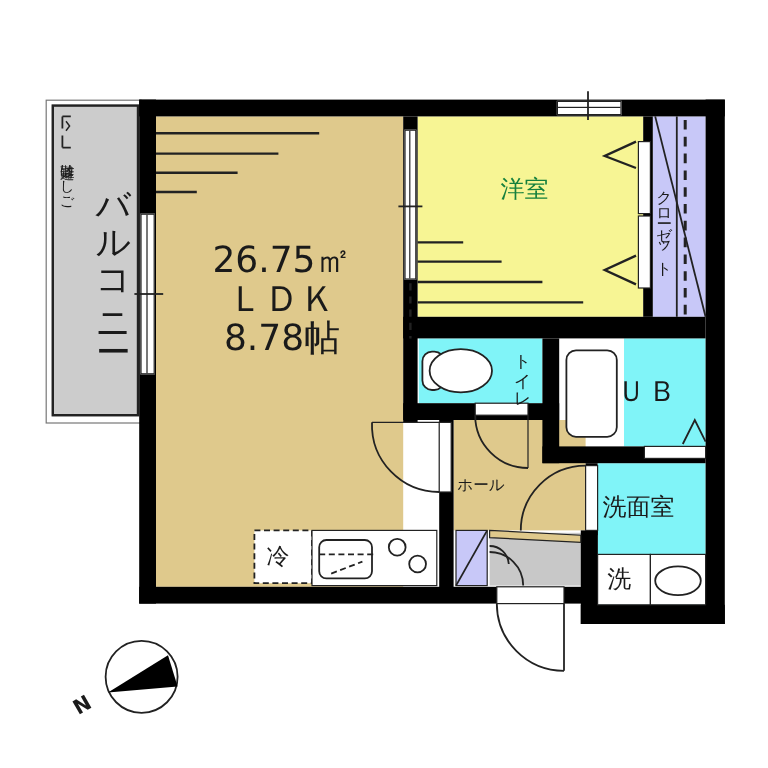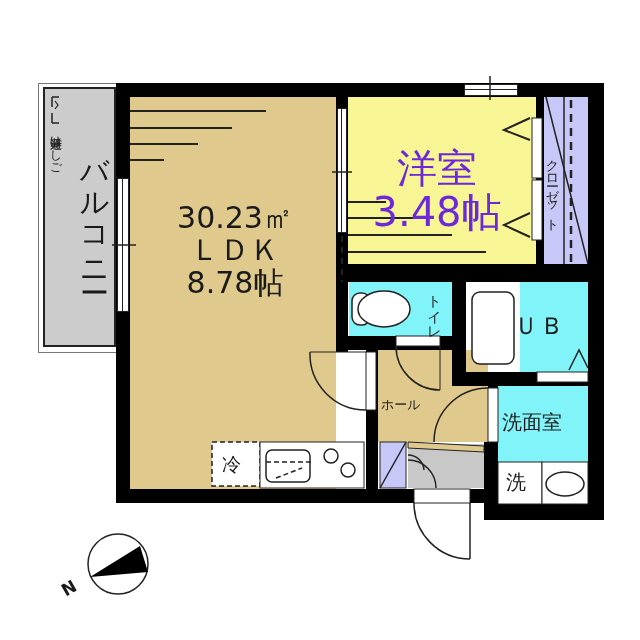--- a/index.html
+++ b/index.html
@@ -136,28 +136,27 @@
 
 <div class="abs" style="left:78px;top:528px;width:76px;height:76px;">
   <svg width="76" height="76" viewBox="0 0 76 76">
     <circle cx="40" cy="36" r="30" fill="#fff" stroke="#222" stroke-width="1.5"></circle>
     <polygon points="12,49 62,18 70,44" fill="#000"></polygon>
   </svg>
 </div>
 <div class="txt" style="left:62px;top:580px;font-size:17px;font-weight:bold;transform:rotate(-30deg);">N</div>
 
 <div class="abs" style="left:160px;top:202px;width:150px;text-align:center;font-size:30px;line-height:1.08;color:#1a1a1a;">
-  <div>30.23㎡</div>
+  <div>26.75㎡</div>
   <div>ＬＤＫ</div>
   <div>8.78帖</div>
 </div>
 
-<div class="abs" style="left:372px;top:146px;width:130px;text-align:center;font-size:40px;line-height:1.1;color:#6d28d9;">
+<div class="abs" style="left:372px;top:146px;width:130px;text-align:center;font-size:20px;line-height:1.1;color:#15803d;">
   <div>洋室</div>
-  <div>3.48帖</div>
 </div>
 
 <div class="vtxt" style="left:546px;top:150px;font-size:13px;">クローゼット</div>
 <div class="vtxt" style="left:428px;top:285px;font-size:14px;">トイレ</div>
 <div class="txt" style="left:514px;top:314px;font-size:24px;letter-spacing:2px;">ＵＢ</div>
 <div class="txt" style="left:381px;top:398px;font-size:13px;text-align:right;">ホール</div>
 <div class="txt" style="left:502px;top:412px;font-size:20px;">洗面室</div>
 <div class="txt" style="left:506px;top:472px;font-size:20px;">洗</div>
 <div class="txt" style="left:222px;top:455px;font-size:19px;">冷</div>
 

